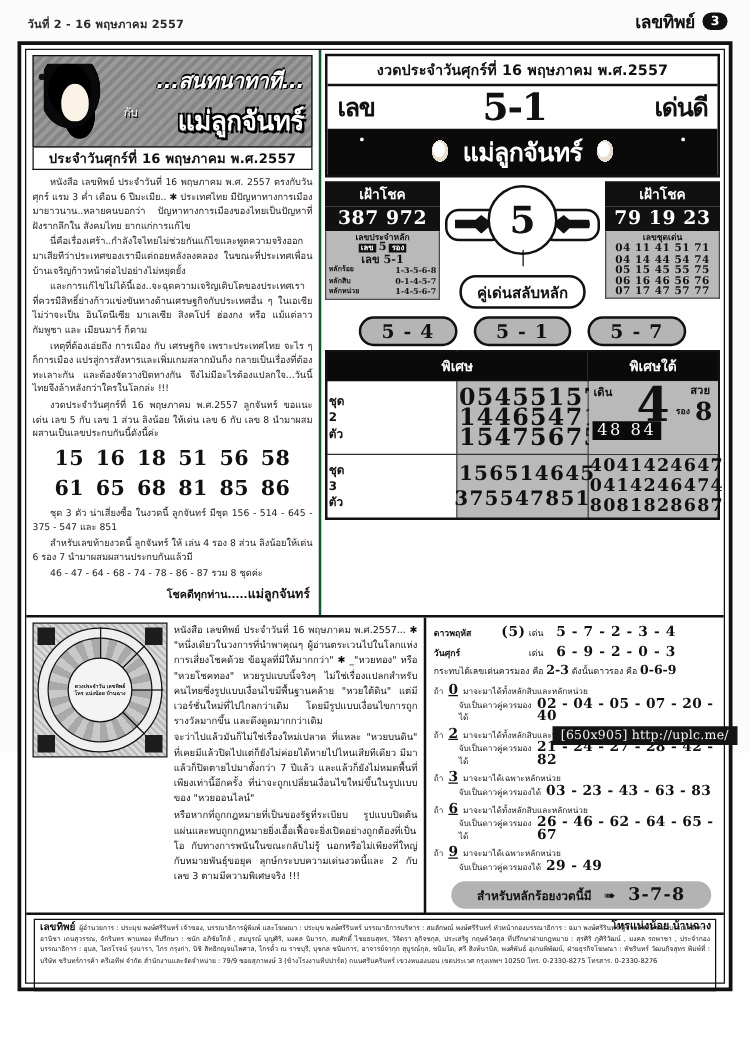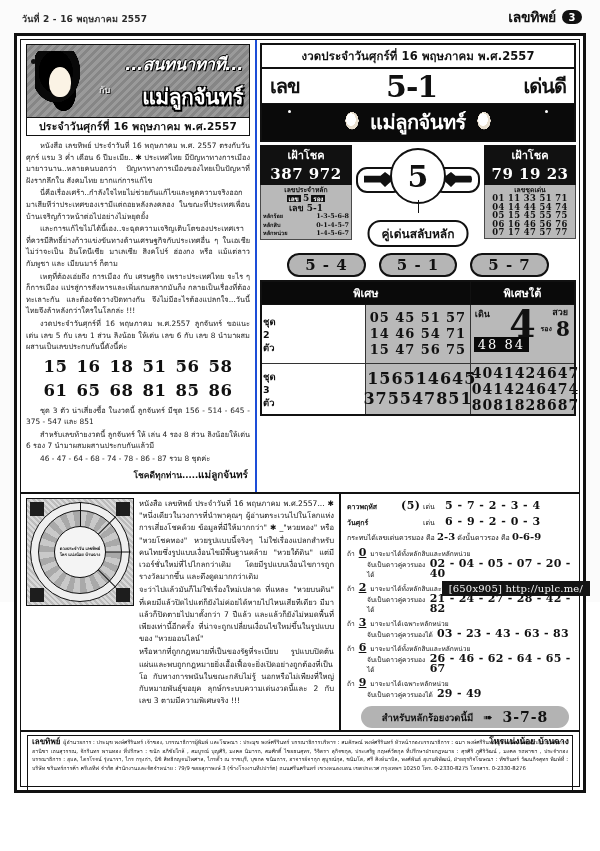--- a/index.html
+++ b/index.html
@@ -30,21 +30,21 @@
   
   .sheet{
     position:absolute;left:14px;top:33px;width:572px;height:760px;
     border:3px solid #111;background:#fff;box-sizing:border-box;
     padding:3px;
   }
   .sheet-inner{border:1px solid #111;width:100%;height:100%;box-sizing:border-box;position:relative;background:#fff;}
 
   
   .upper{position:absolute;left:0;top:0;width:100%;height:452px;display:flex;}
-  .col-left{width:236px;box-sizing:border-box;border-right:2px solid #1d4ed8;padding:4px 5px 0 5px;}
+  .col-left{width:236px;box-sizing:border-box;border-right:2px solid #14532d;padding:4px 5px 0 5px;}
   .col-right{flex:1;box-sizing:border-box;padding:3px;}
 
   
   .banner{
     position:relative;height:72px;background:#8e8e8e;border:1px solid #111;
     background-image:repeating-linear-gradient(135deg,#9a9a9a 0 3px,#868686 3px 6px);
     overflow:hidden;
   }
   .banner .face{
     position:absolute;left:8px;top:6px;width:52px;height:60px;
@@ -166,21 +166,21 @@
   .stable{border:2px solid #111;border-collapse:collapse;width:100%;table-layout:fixed;}
   .stable th{
     background:#0a0a0a;color:#fff;font-size:11px;font-weight:bold;padding:2px 0;
     border:1px solid #111;
   }
   .stable td{border:1px solid #333;background:#b9b9b9;vertical-align:middle;}
   .cellhead{
     width:28px;background:#fff !important;text-align:left;font-size:9.5px;font-weight:bold;line-height:13px;
   }
   .gridnums{
-    font-family:"DejaVu Serif","Liberation Serif",serif;font-weight:bold;font-size:13px;
+    font-family:"DejaVu Serif","Liberation Serif",serif;font-weight:bold;font-size:19px;
     text-align:center;line-height:16px;letter-spacing:1px;
   }
   .gridnums .r{display:flex;justify-content:space-around;}
   .set3{
     font-family:"DejaVu Serif","Liberation Serif",serif;font-weight:bold;font-size:16px;
     text-align:center;line-height:20px;letter-spacing:1px;
   }
   .deurn{position:relative;height:56px;}
   .deurn .lbl{position:absolute;left:4px;top:2px;font-size:9px;font-weight:bold;}
   .deurn .inv{
@@ -369,21 +369,21 @@
             <div class="orb">5</div>
             <div class="stem"></div>
             <div class="pill-mid">คู่เด่นสลับหลัก</div>
           </div>
 
           <div class="fcard right">
             <div class="cap">เฝ้าโชค</div>
             <div class="num">79 19 23</div>
             <div class="sub">
               <div class="hd">เลขชุดเด่น</div>
-              <div class="line">01 11 33 51 71</div>
+              <div class="line">04 11 41 51 71</div>
               <div class="line">04 14 44 54 74</div>
               <div class="line">05 15 45 55 75</div>
               <div class="line">06 16 46 56 76</div>
               <div class="line">07 17 47 57 77</div>
             </div>
           </div>
         </div>
 
         <div class="pills">
           <div class="pill">5 - 4</div>

